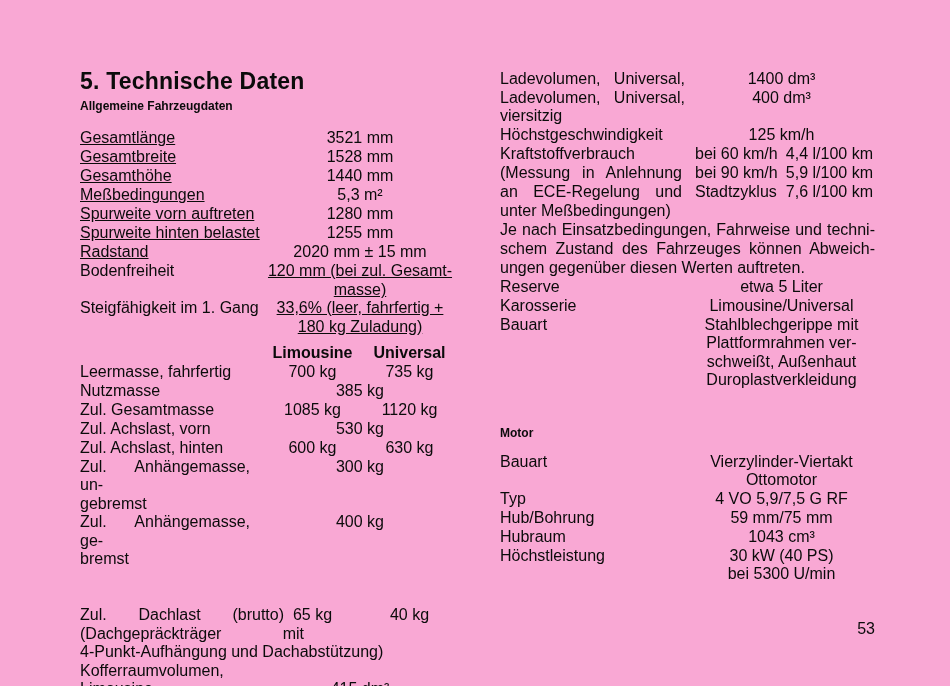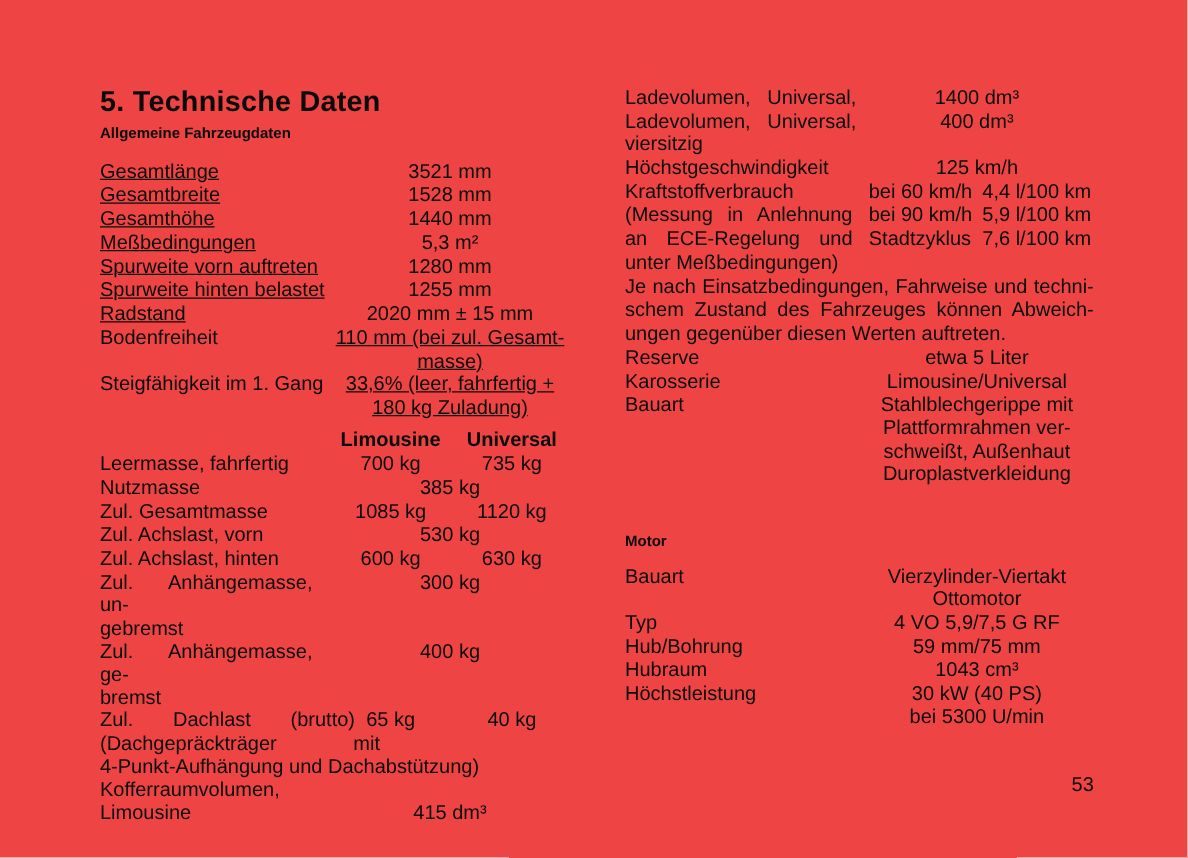--- a/index.html
+++ b/index.html
@@ -1,17 +1,17 @@
 <!DOCTYPE html>
 <html><head>
 <meta charset="utf-8">
 <style>
   html,body{margin:0;padding:0;background:#fdfdfd;}
   .page{
-    position:relative;width:950px;height:686px;background:#ef4444;
+    position:relative;width:950px;height:686px;background:#f9a8d4;
     font-family:"Liberation Sans","DejaVu Sans",sans-serif;
     font-size:16px;line-height:18.4px;color:#0b0b0b;overflow:hidden;
   }
   .col{position:absolute;}
   .col-left{left:80px;top:68px;width:370px;}
   .col-right{left:500px;top:70px;width:375px;}
   .doc-title{font-size:23px;font-weight:700;line-height:26px;margin:0;letter-spacing:.2px;}
   .sec-title{font-size:12px;font-weight:700;line-height:18.4px;margin:3px 0 0 0;}
   .specs{margin-top:14px;text-decoration:underline;}
   .row{position:relative;min-height:19px;}
@@ -24,21 +24,21 @@
   .va{position:absolute;left:150px;top:0;width:165px;text-align:center;white-space:nowrap;}
   .vb{position:absolute;left:247px;top:0;width:165px;text-align:center;white-space:nowrap;}
   .line2{top:18.4px;}
   
   .rv{position:absolute;left:190px;top:0;width:183px;text-align:center;white-space:nowrap;}
   .rv-flow{margin-left:190px;width:183px;text-align:center;}
   .mid{position:absolute;left:195px;top:0;width:112px;white-space:nowrap;}
   .fuel{position:absolute;left:251px;top:0;width:122px;text-align:right;white-space:nowrap;}
   
   .just{text-align:justify;text-align-last:justify;}
-  .w170{width:170px;}.w204{width:204px;}.w224{width:224px;}
+  .w170{width:170px;}.w204{width:204px;margin-top:38px;}.w224{width:224px;}
   .w185{width:185px;}.w182{width:182px;}.wfull{width:375px;}
   .mass-header{margin-top:8px;}
   .motor-heading{font-weight:700;margin-top:35px;}
   .motor-specs{margin-top:10px;}
   .page-num{position:absolute;left:800px;top:620px;width:75px;text-align:right;}
 </style>
 </head>
 <body>
 
 <div class="page">
@@ -72,21 +72,21 @@
         <div class="lbl">Spurweite hinten belastet</div>
         <div class="v">1255 mm</div>
       </div>
       <div class="row">
         <div class="lbl">Radstand</div>
         <div class="v">2020 mm ± 15 mm</div>
       </div>
       <div class="row">
         <div class="lbl-abs">Bodenfreiheit</div>
         <div class="v-flow">
-          <div>110 mm (bei zul. Gesamt-</div>
+          <div>120 mm (bei zul. Gesamt-</div>
           <div>masse)</div>
         </div>
       </div>
       <div class="row">
         <div class="lbl-abs">Steigfähigkeit im 1. Gang</div>
         <div class="v-flow">
           <div>33,6% (leer, fahrfertig +</div>
           <div>180 kg Zuladung)</div>
         </div>
       </div>

